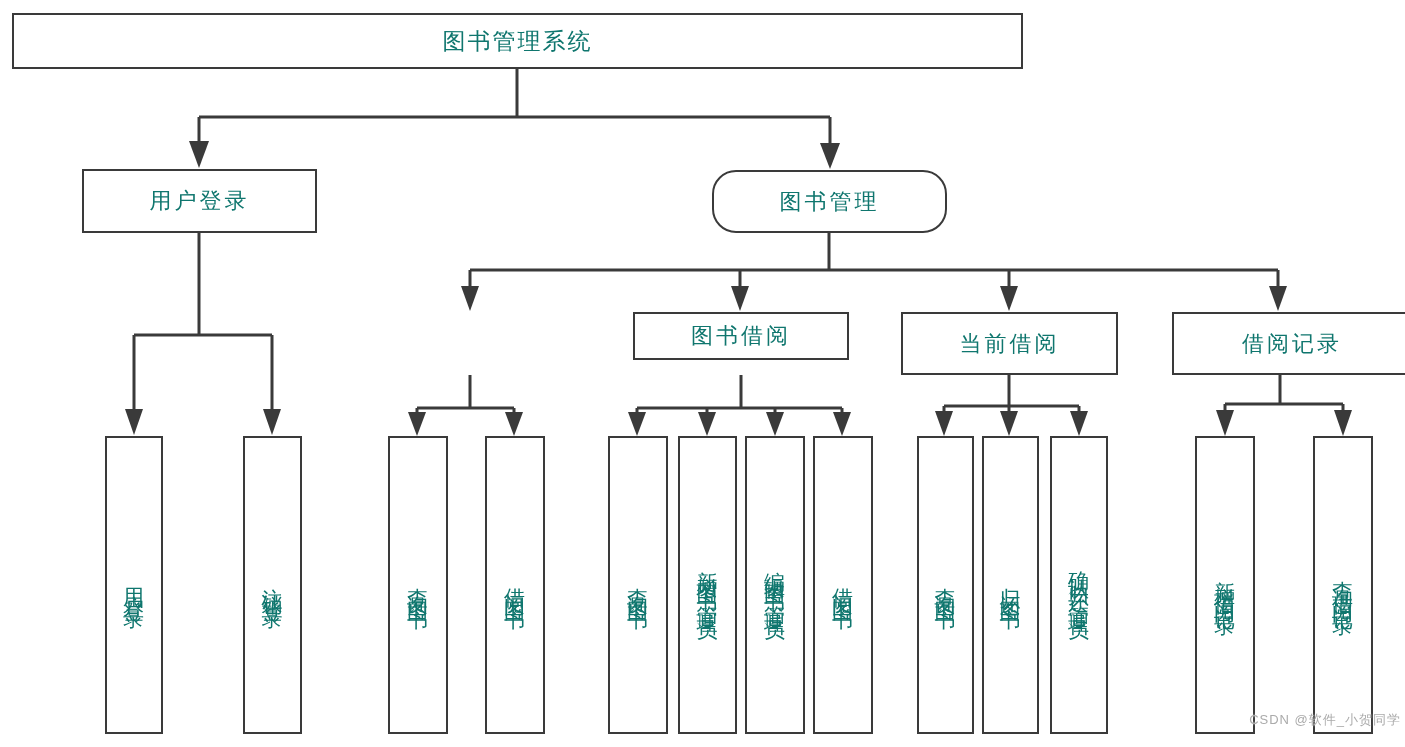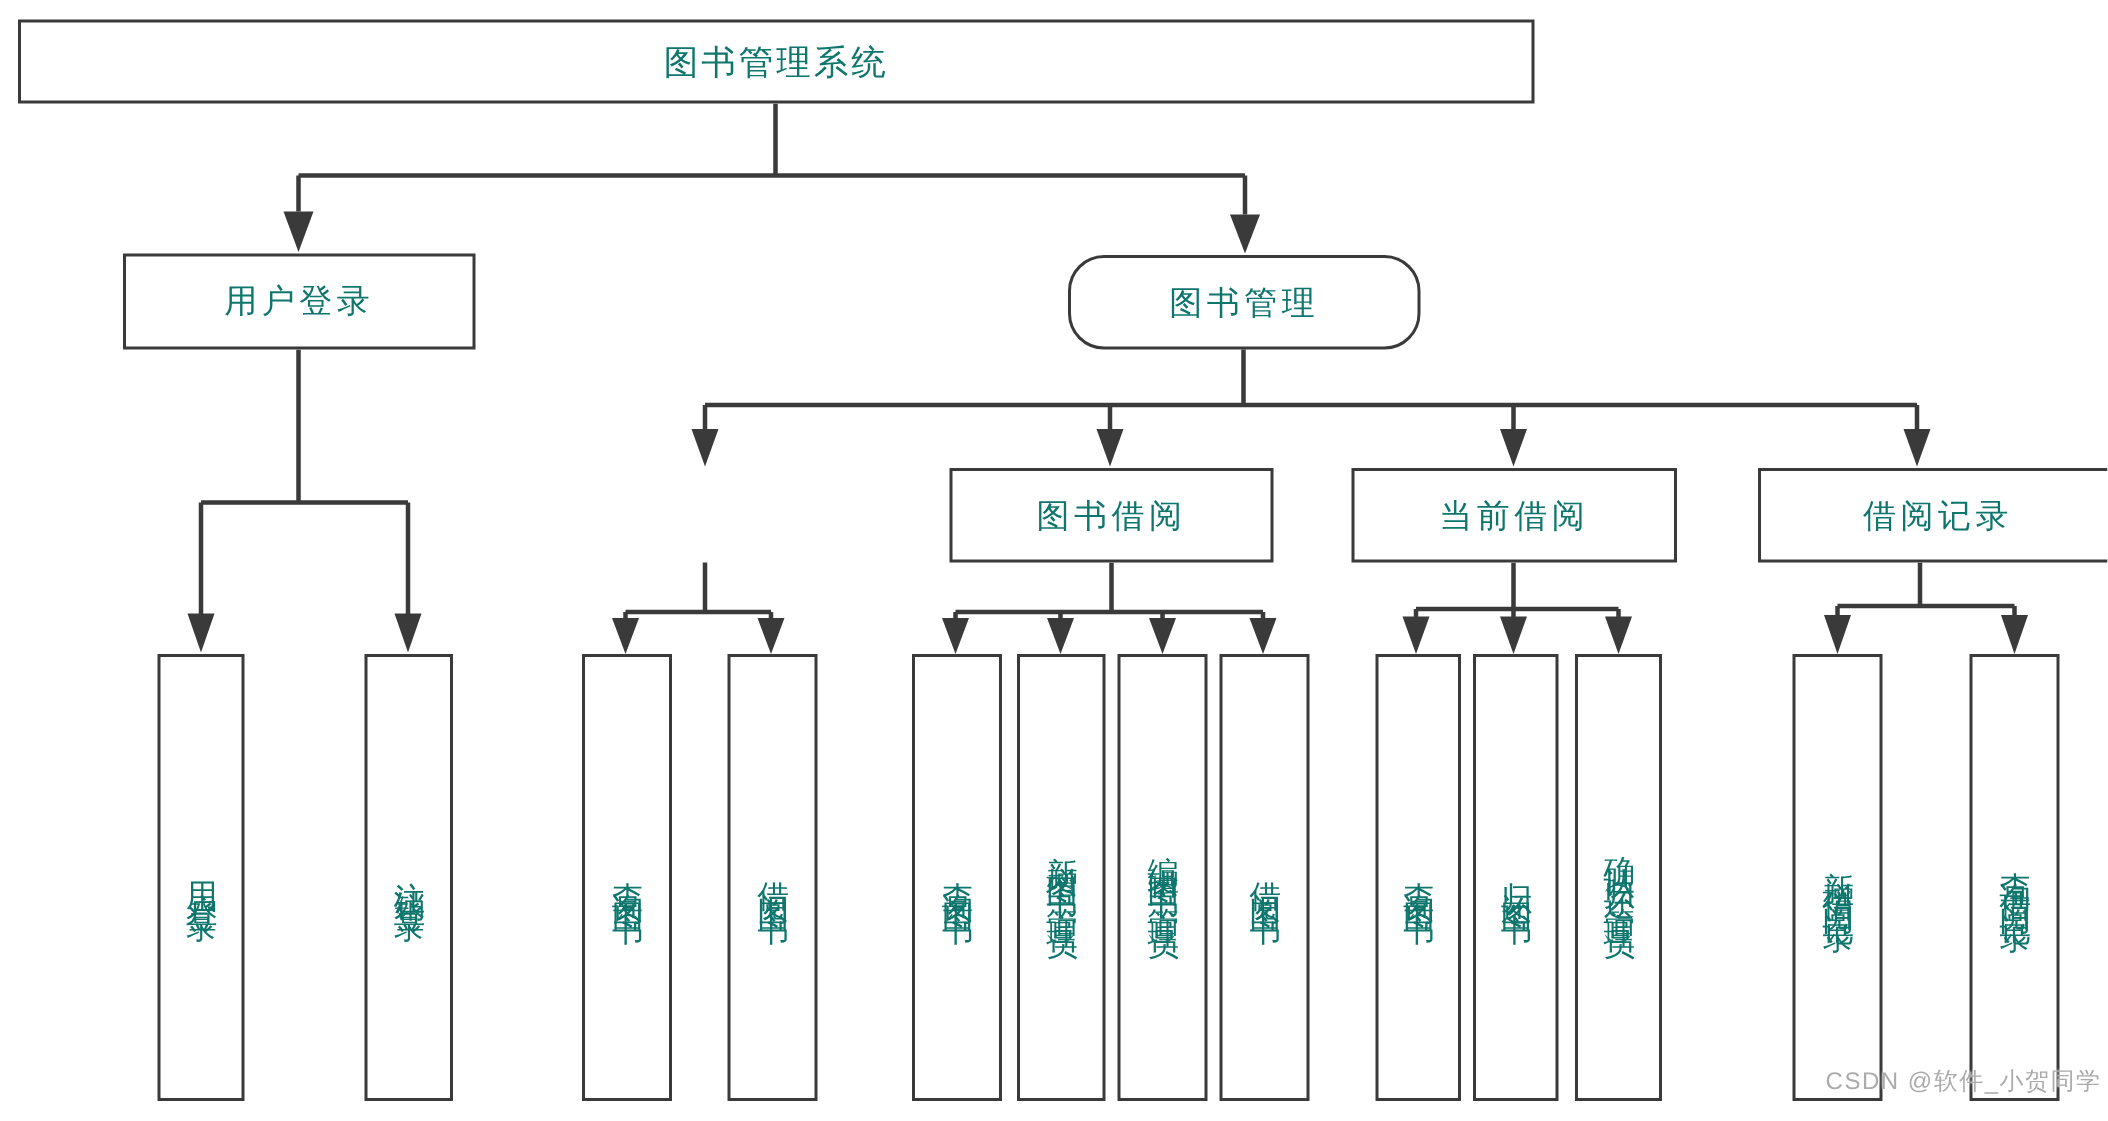--- a/index.html
+++ b/index.html
@@ -26,21 +26,21 @@
   .v{
     writing-mode:vertical-lr;
     text-orientation:mixed;
     font-size:21px;
     letter-spacing:7px;
     line-height:1.1;
   }
   .watermark{
     position:absolute;
     top:711px;right:4px;
-    font-size:16px;
+    font-size:13px;
     color:#ababab;
     letter-spacing:1px;
     white-space:nowrap;
     z-index:3;
     text-shadow:0 0 2px #ffffff;
   }
 </style>
 </head>
 <body>
 
@@ -94,21 +94,21 @@
       <polygon points="1216,410 1234,410 1225,436" fill="#3a3a3a" stroke="none"></polygon>
       <polygon points="1334,410 1352,410 1343,436" fill="#3a3a3a" stroke="none"></polygon>
     </g>
   </svg>
 
   <div class="box h rootbox" style="left:12px;top:13px;width:1011px;height:56px;">图书管理系统</div>
 
   <div class="box h" style="left:82px;top:169px;width:235px;height:64px;">用户登录</div>
   <div class="box h" style="left:712px;top:170px;width:235px;height:63px;border-radius:24px;">图书管理</div>
 
-  <div class="box h" style="left:633px;top:312px;width:216px;height:63px;">图书借阅</div>
+  <div class="box h" style="left:633px;top:312px;width:216px;height:48px;">图书借阅</div>
   <div class="box h" style="left:901px;top:312px;width:217px;height:63px;">当前借阅</div>
   <div class="box h" style="left:1172px;top:312px;width:240px;height:63px;">借阅记录</div>
 
   <div class="box v" style="left:105px;top:436px;width:58px;height:298px;">用户登录</div>
   <div class="box v" style="left:243px;top:436px;width:59px;height:298px;">注销登录</div>
 
   <div class="box v" style="left:388px;top:436px;width:60px;height:298px;">查询图书</div>
   <div class="box v" style="left:485px;top:436px;width:60px;height:298px;">借阅图书</div>
 
   <div class="box v" style="left:608px;top:436px;width:60px;height:298px;">查询图书</div>

